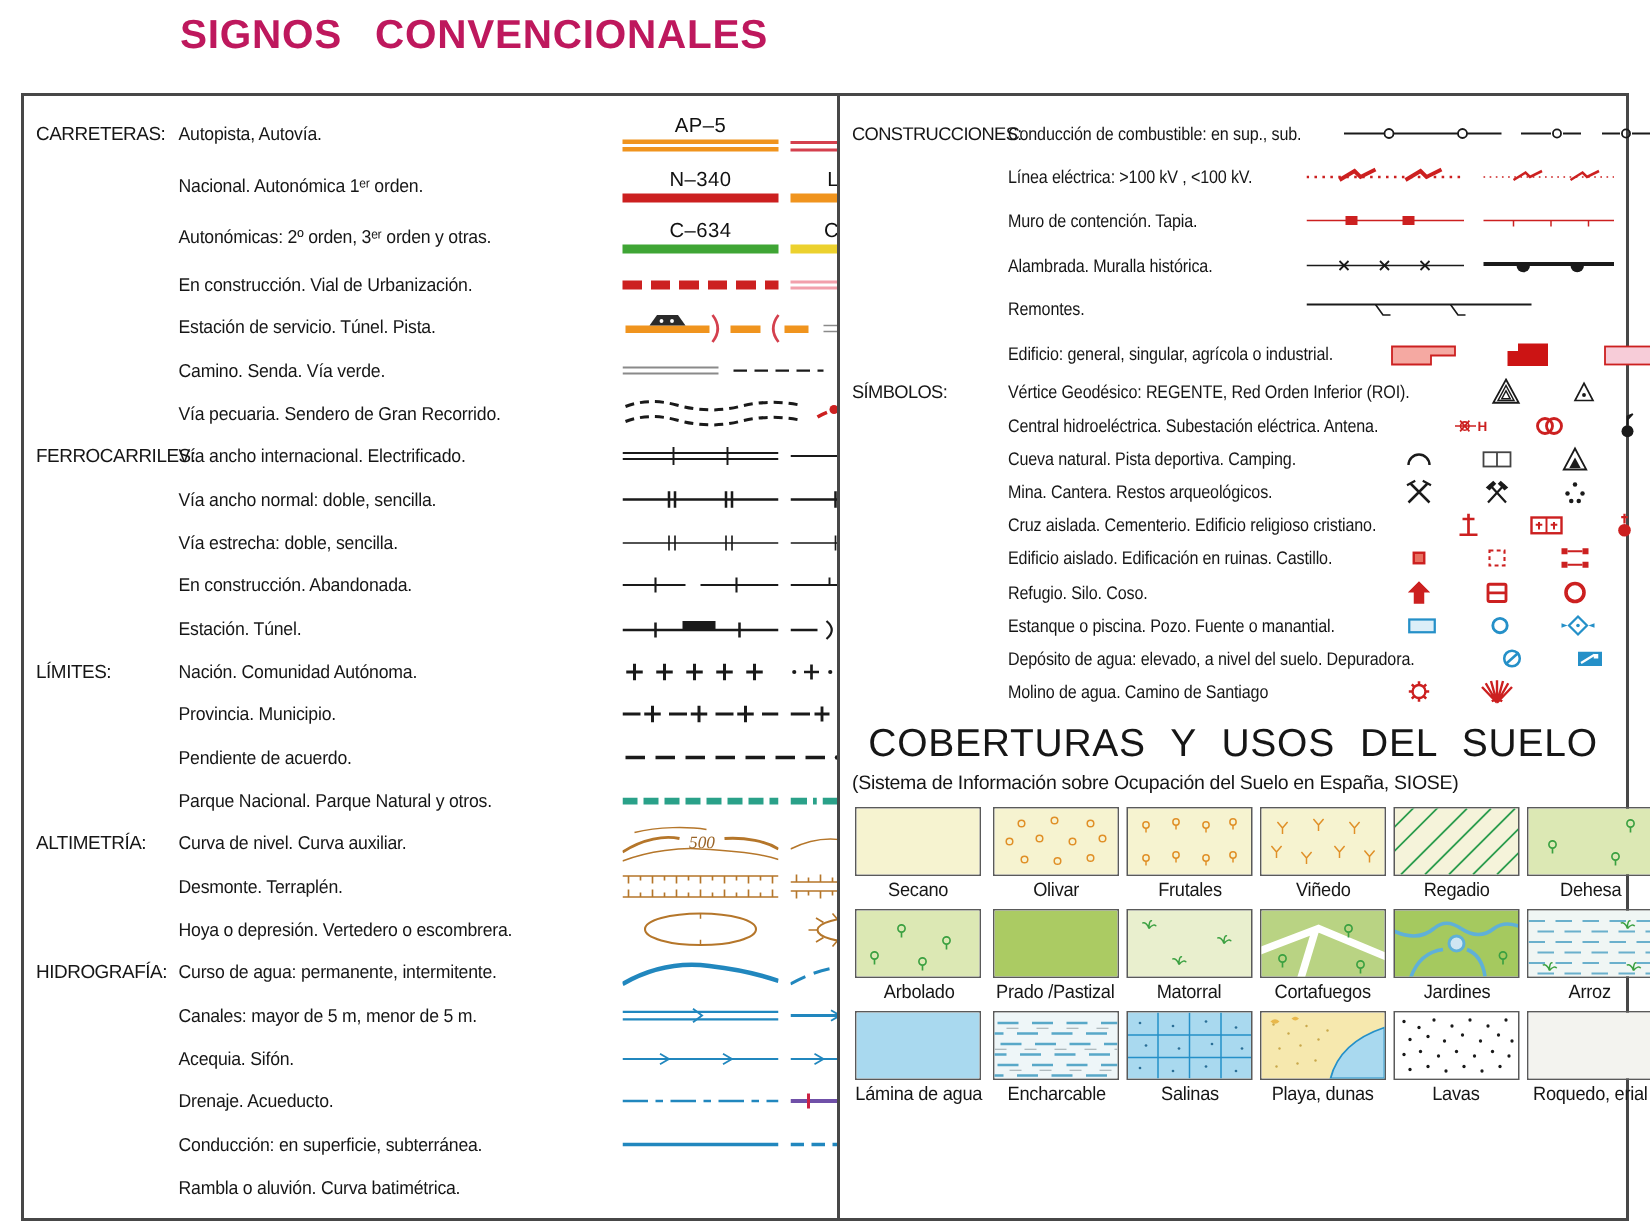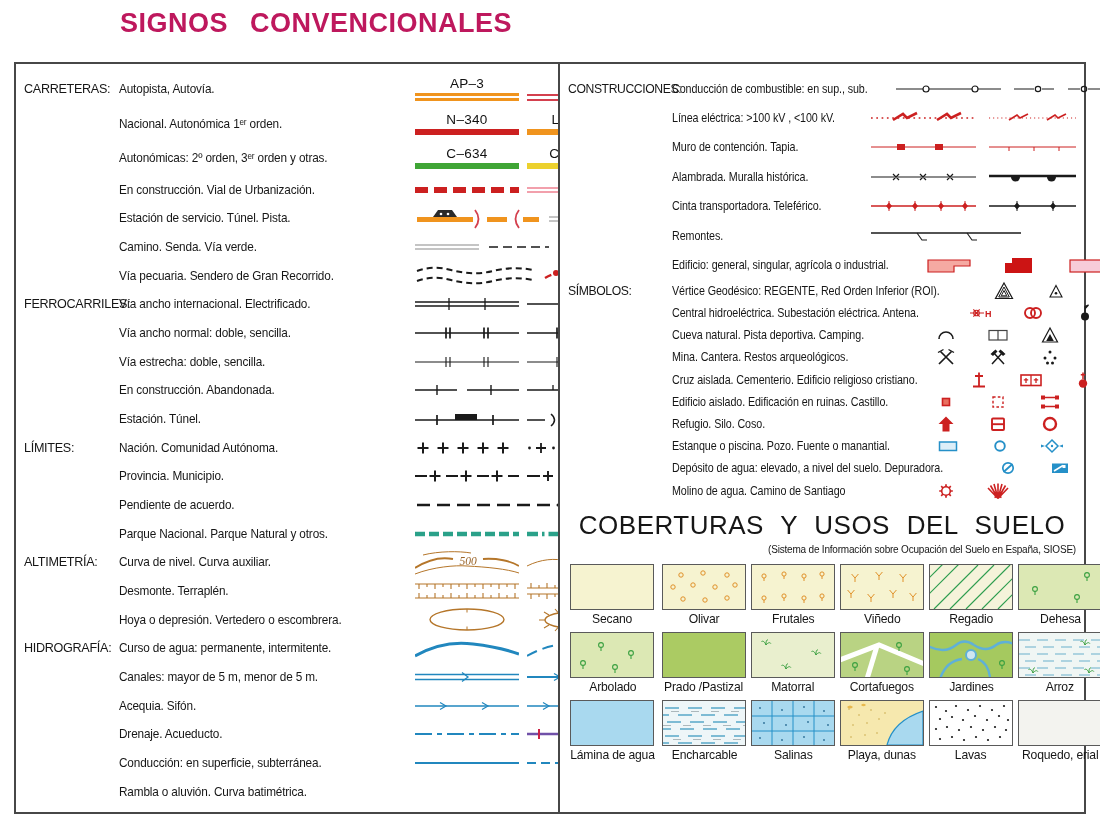--- a/index.html
+++ b/index.html
@@ -31,21 +31,21 @@
   .t{stroke:#2aa189}.br{stroke:#b5762a}.gy{stroke:#8a8a8a}.pu{stroke:#7050a8}.rd{stroke:#cc2244}
   .fk{fill:#1a1a1a;stroke:none}.fr{fill:#cc2020;stroke:none}
   .crow{height:29.4px;display:flex;align-items:center;gap:2px;}
   .srow{height:22.2px;display:flex;align-items:center;gap:2px;}
   .rp-sec{width:102px;flex:none;font-size:12.2px;letter-spacing:-.4px;white-space:nowrap;}
   .rp-desc{flex:1;font-size:12.2px;letter-spacing:-.1px;white-space:nowrap;transform:scaleX(.88);transform-origin:left center;}
   .sym2{width:205px;flex:none;display:flex;align-items:center;}
   .sym3{width:156px;flex:none;display:flex;align-items:center;}
   .slot{width:52px;flex:none;display:flex;justify-content:center;}
   .cob-title{margin-top:8px;text-align:center;font-size:26px;font-weight:normal;letter-spacing:.5px;word-spacing:9px;color:#161616;}
-  .cob-sub{text-align:right;font-size:10px;letter-spacing:-.2px;white-space:nowrap;margin-top:3px;}
+  .cob-sub{text-align:left;font-size:13px;letter-spacing:-.2px;white-space:nowrap;margin-top:3px;}
   .cob-grid{margin-top:9px;display:grid;grid-template-columns:repeat(6,1fr);column-gap:5px;row-gap:6px;}
   .cob-cell{display:flex;flex-direction:column;align-items:center;}
   .cob-cell svg{border:1px solid #5a5a5a;}
   .cob-label{font-size:12.8px;letter-spacing:-.2px;white-space:nowrap;margin-top:1px;transform:scaleX(.95);}
   .ctext{font-style:italic;fill:#9a6428;font-size:11.5px;font-family:"Liberation Serif",serif;}
   .btext{font-style:italic;fill:#2187be;font-size:11px;font-family:"Liberation Serif",serif;}
 </style>
 </head>
 <body>
 
@@ -70,21 +70,21 @@
 
 <div class="page-title">SIGNOS CONVENCIONALES</div>
 
 <div class="panel" id="lpanel">
 
   <div class="lrow tall">
     <span class="sec">CARRETERAS:</span>
     <span class="desc">Autopista, Autovía.</span>
     <div class="sym">
       <div class="c1 shield">
-          <div class="tag">AP–3</div>
+          <div class="tag">AP–5</div>
           <div class="l-ap"></div>
         </div>
       <div class="c2 shield">
           <div class="tag">A–2</div>
           <div class="l-a2"></div>
         </div>
     </div>
   </div>
 
   <div class="lrow tall">
@@ -540,42 +540,20 @@
       <svg width="205" height="14" viewBox="0 0 205 14">
         <path class="sk k" stroke-width="1.1" d="M0,7 H105"></path>
         <path class="sk k" stroke-width="1.2" d="M22,4 L28,10 M28,4 L22,10 M49,4 L55,10 M55,4 L49,10 M76,4 L82,10 M82,4 L76,10"></path>
         <path class="sk k" stroke-width="2.6" d="M118,6 H205"></path>
         <path d="M140,7 A4.5,4.5 0 0 0 149,7 Z" class="fk"></path>
         <path d="M176,7 A4.5,4.5 0 0 0 185,7 Z" class="fk"></path>
       </svg>
     </div>
   </div>
 
-  <div class="crow">
-    <span class="rp-sec"></span>
-    <span class="rp-desc">Cinta transportadora. Teleférico.</span>
-    <div class="sym2">
-      <svg width="205" height="16" viewBox="0 0 205 16">
-        <path class="sk r" stroke-width="1.4" d="M0,8 H105"></path>
-        <g class="fr">
-            <path d="M18,4.5 L21,8 L18,11.5 L15,8 Z"></path>
-            <path d="M44,4.5 L47,8 L44,11.5 L41,8 Z"></path>
-            <path d="M70,4.5 L73,8 L70,11.5 L67,8 Z"></path>
-            <path d="M94,4.5 L97,8 L94,11.5 L91,8 Z"></path>
-          </g>
-        <path class="sk r" stroke-width="1" d="M18,3 V13 M44,3 V13 M70,3 V13 M94,3 V13"></path>
-        <path class="sk k" stroke-width="1.4" d="M118,8 H205"></path>
-        <g class="fk">
-            <path d="M146,4.5 L149,8 L146,11.5 L143,8 Z"></path>
-            <path d="M182,4.5 L185,8 L182,11.5 L179,8 Z"></path>
-          </g>
-        <path class="sk k" stroke-width="1" d="M146,3 V13 M182,3 V13"></path>
-      </svg>
-    </div>
-  </div>
 
   <div class="crow">
     <span class="rp-sec"></span>
     <span class="rp-desc">Remontes.</span>
     <div class="sym2">
       <svg width="205" height="16" viewBox="0 0 205 16">
         <path class="sk k" stroke-width="1.3" d="M0,5 H150"></path>
         <path class="sk k" stroke-width="1.1" d="M46,5 L51,12 H56 M96,5 L101,12 H106"></path>
       </svg>
     </div>

